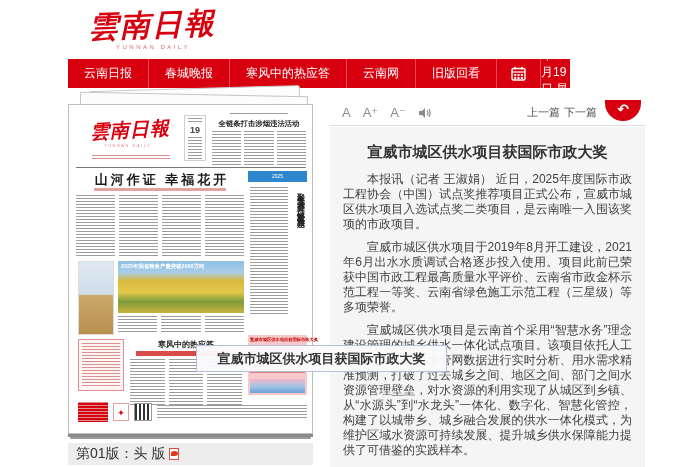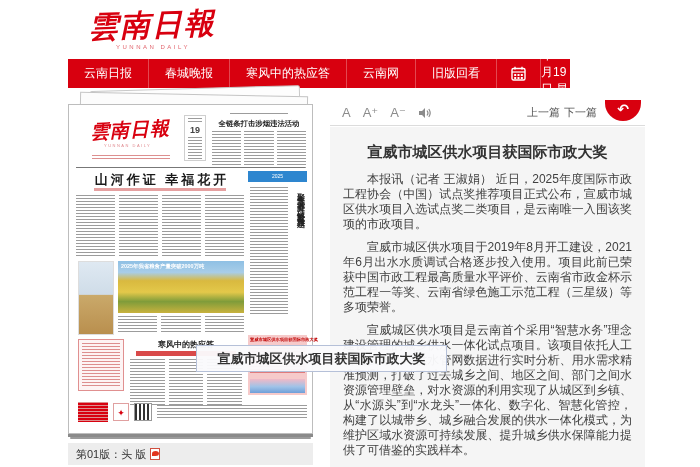--- a/index.html
+++ b/index.html
@@ -75,21 +75,21 @@
   .np-qr { width:18px; height:18px; background:
     repeating-linear-gradient(90deg,#333 0 2px,#fff 2px 4px),
     repeating-linear-gradient(#333 0 2px,rgba(255,255,255,.6) 2px 4px); border:1px solid #999; }
 
   .fl { background-image:repeating-linear-gradient(#9c9c9c 0,#9c9c9c 1px,transparent 1px,transparent 3px); }
   .flr { background-image:repeating-linear-gradient(#dd8f8f 0,#dd8f8f 1px,transparent 1px,transparent 3px); }
   .flp { background-image:repeating-linear-gradient(#e07b7b 0,#e07b7b 1px,transparent 1px,transparent 3px); }
   .h100 { height:100%; }
 
   .np-shadowline { left:70px; top:437px; width:241px; height:2px; background:#9a9a9a; border-radius:2px; }
-  .lfooter { left:68px; top:443px; width:245px; height:22px; background:#ededed; display:flex; align-items:center; padding:0 8px; font-size:11px; color:#333; }
+  .lfooter { left:68px; top:443px; width:245px; height:22px; background:#ededed; display:flex; align-items:center; padding:0 8px; font-size:14px; color:#333; }
   .lfooter .sp { flex:1; }
   .pdf-ic { display:inline-block; width:10px; height:12px; background:#fff; border:1px solid #d05040; position:relative; margin-left:4px; vertical-align:-2px; }
   .pdf-ic::after { content:""; position:absolute; left:1px; top:2px; width:7px; height:5px; background:#e2341d; border-radius:50% 50% 50% 0; }
   .next-page { cursor:pointer; color:#333;margin-top:41px; }
 
   
   .apanel { left:330px; top:100px; width:315px; height:367px; }
   .toolbar { position:absolute; left:0; top:0; width:100%; height:26px; background:#fff; border-bottom:1px solid #dcdcdc;
     display:flex; align-items:center; color:#8b8b8b; }
   .tb-font { font-size:13px; margin-left:12px; cursor:pointer; color:#8b8b8b; }

